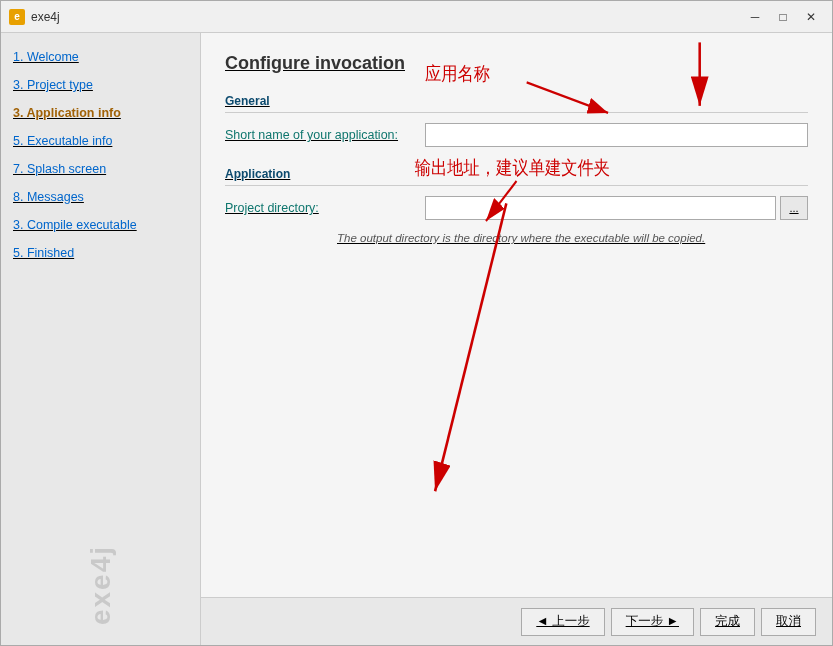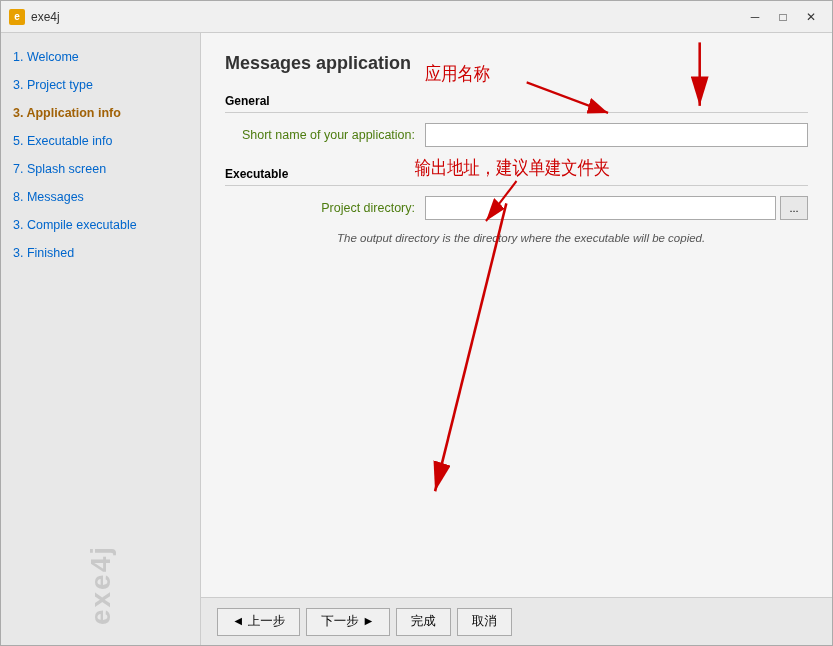--- a/index.html
+++ b/index.html
@@ -68,20 +68,21 @@
       justify-content: center;
       font-size: 12px;
       color: #333;
     }
 
     
     .main-content {
       display: flex;
       flex: 1;
       overflow: hidden;
+      text-decoration: underline;
     }
 
     
     .sidebar {
       width: 200px;
       background: #e8e8e8;
       border-right: 1px solid #ccc;
       padding: 10px 0;
       display: flex;
       flex-direction: column;
@@ -134,38 +135,37 @@
 
     .panel-title {
       font-size: 18px;
       font-weight: 600;
       color: #333;
       margin-bottom: 20px;
     }
 
     .section-label {
       font-size: 12px;
-      color: #000000;
+      color: #0c4a6e;
       margin-bottom: 10px;
       font-weight: 600;
       border-bottom: 1px solid #ccc;
       padding-bottom: 4px;
     }
 
     .form-row {
       display: flex;
       align-items: center;
       margin-bottom: 12px;
     }
     .form-label {
       width: 200px;
-      text-align: right;
       padding-right: 10px;
       font-size: 12.5px;
-      color: #4d7c0f;
+      color: #0f766e;
       flex-shrink: 0;
     }
     .form-input {
       flex: 1;
       height: 24px;
       border: 1px solid #aaa;
       background: white;
       padding: 2px 4px;
       font-size: 12px;
       outline: none;
@@ -209,20 +209,21 @@
       margin-bottom: 20px;
     }
 
     
     .bottom-bar {
       height: 48px;
       background: #e8e8e8;
       border-top: 1px solid #ccc;
       display: flex;
       align-items: center;
+      justify-content: flex-end;
       padding: 0 16px;
       gap: 6px;
       flex-shrink: 0;
     }
     .nav-btn {
       height: 28px;
       padding: 0 14px;
       border: 1px solid #aaa;
       background: #f0f0f0;
       cursor: pointer;
@@ -265,41 +266,41 @@
   <div class="main-content">
 
     <div class="sidebar">
       <div class="sidebar-item link">1. Welcome</div>
       <div class="sidebar-item link">3. Project type</div>
       <div class="sidebar-item active">3. Application info</div>
       <div class="sidebar-item link">5. Executable info</div>
       <div class="sidebar-item link">7. Splash screen</div>
       <div class="sidebar-item link">8. Messages</div>
       <div class="sidebar-item link">3. Compile executable</div>
-      <div class="sidebar-item link">3. Finished</div>
+      <div class="sidebar-item link">5. Finished</div>
 
       <div class="sidebar-watermark">
         <span class="sidebar-watermark-text">exe4j</span>
       </div>
     </div>
 
     <div class="right-panel">
       <div class="panel-body annotation-container">
-        <div class="panel-title">Messages application</div>
+        <div class="panel-title">Configure invocation</div>
 
         <div class="section-block">
           <div class="section-label">General</div>
           <div class="form-row">
             <label class="form-label">Short name of your application:</label>
             <input class="form-input" type="text" style="">
           </div>
         </div>
 
         <div class="section-block">
-          <div class="section-label">Executable</div>
+          <div class="section-label">Application</div>
           <div class="form-row">
             <label class="form-label">Project directory:</label>
             <div class="form-input-with-btn">
               <input type="text" style="">
               <button class="browse-btn">...</button>
             </div>
           </div>
           <div class="hint-text">The output directory is the directory where the executable will be copied.</div>
         </div>
 

